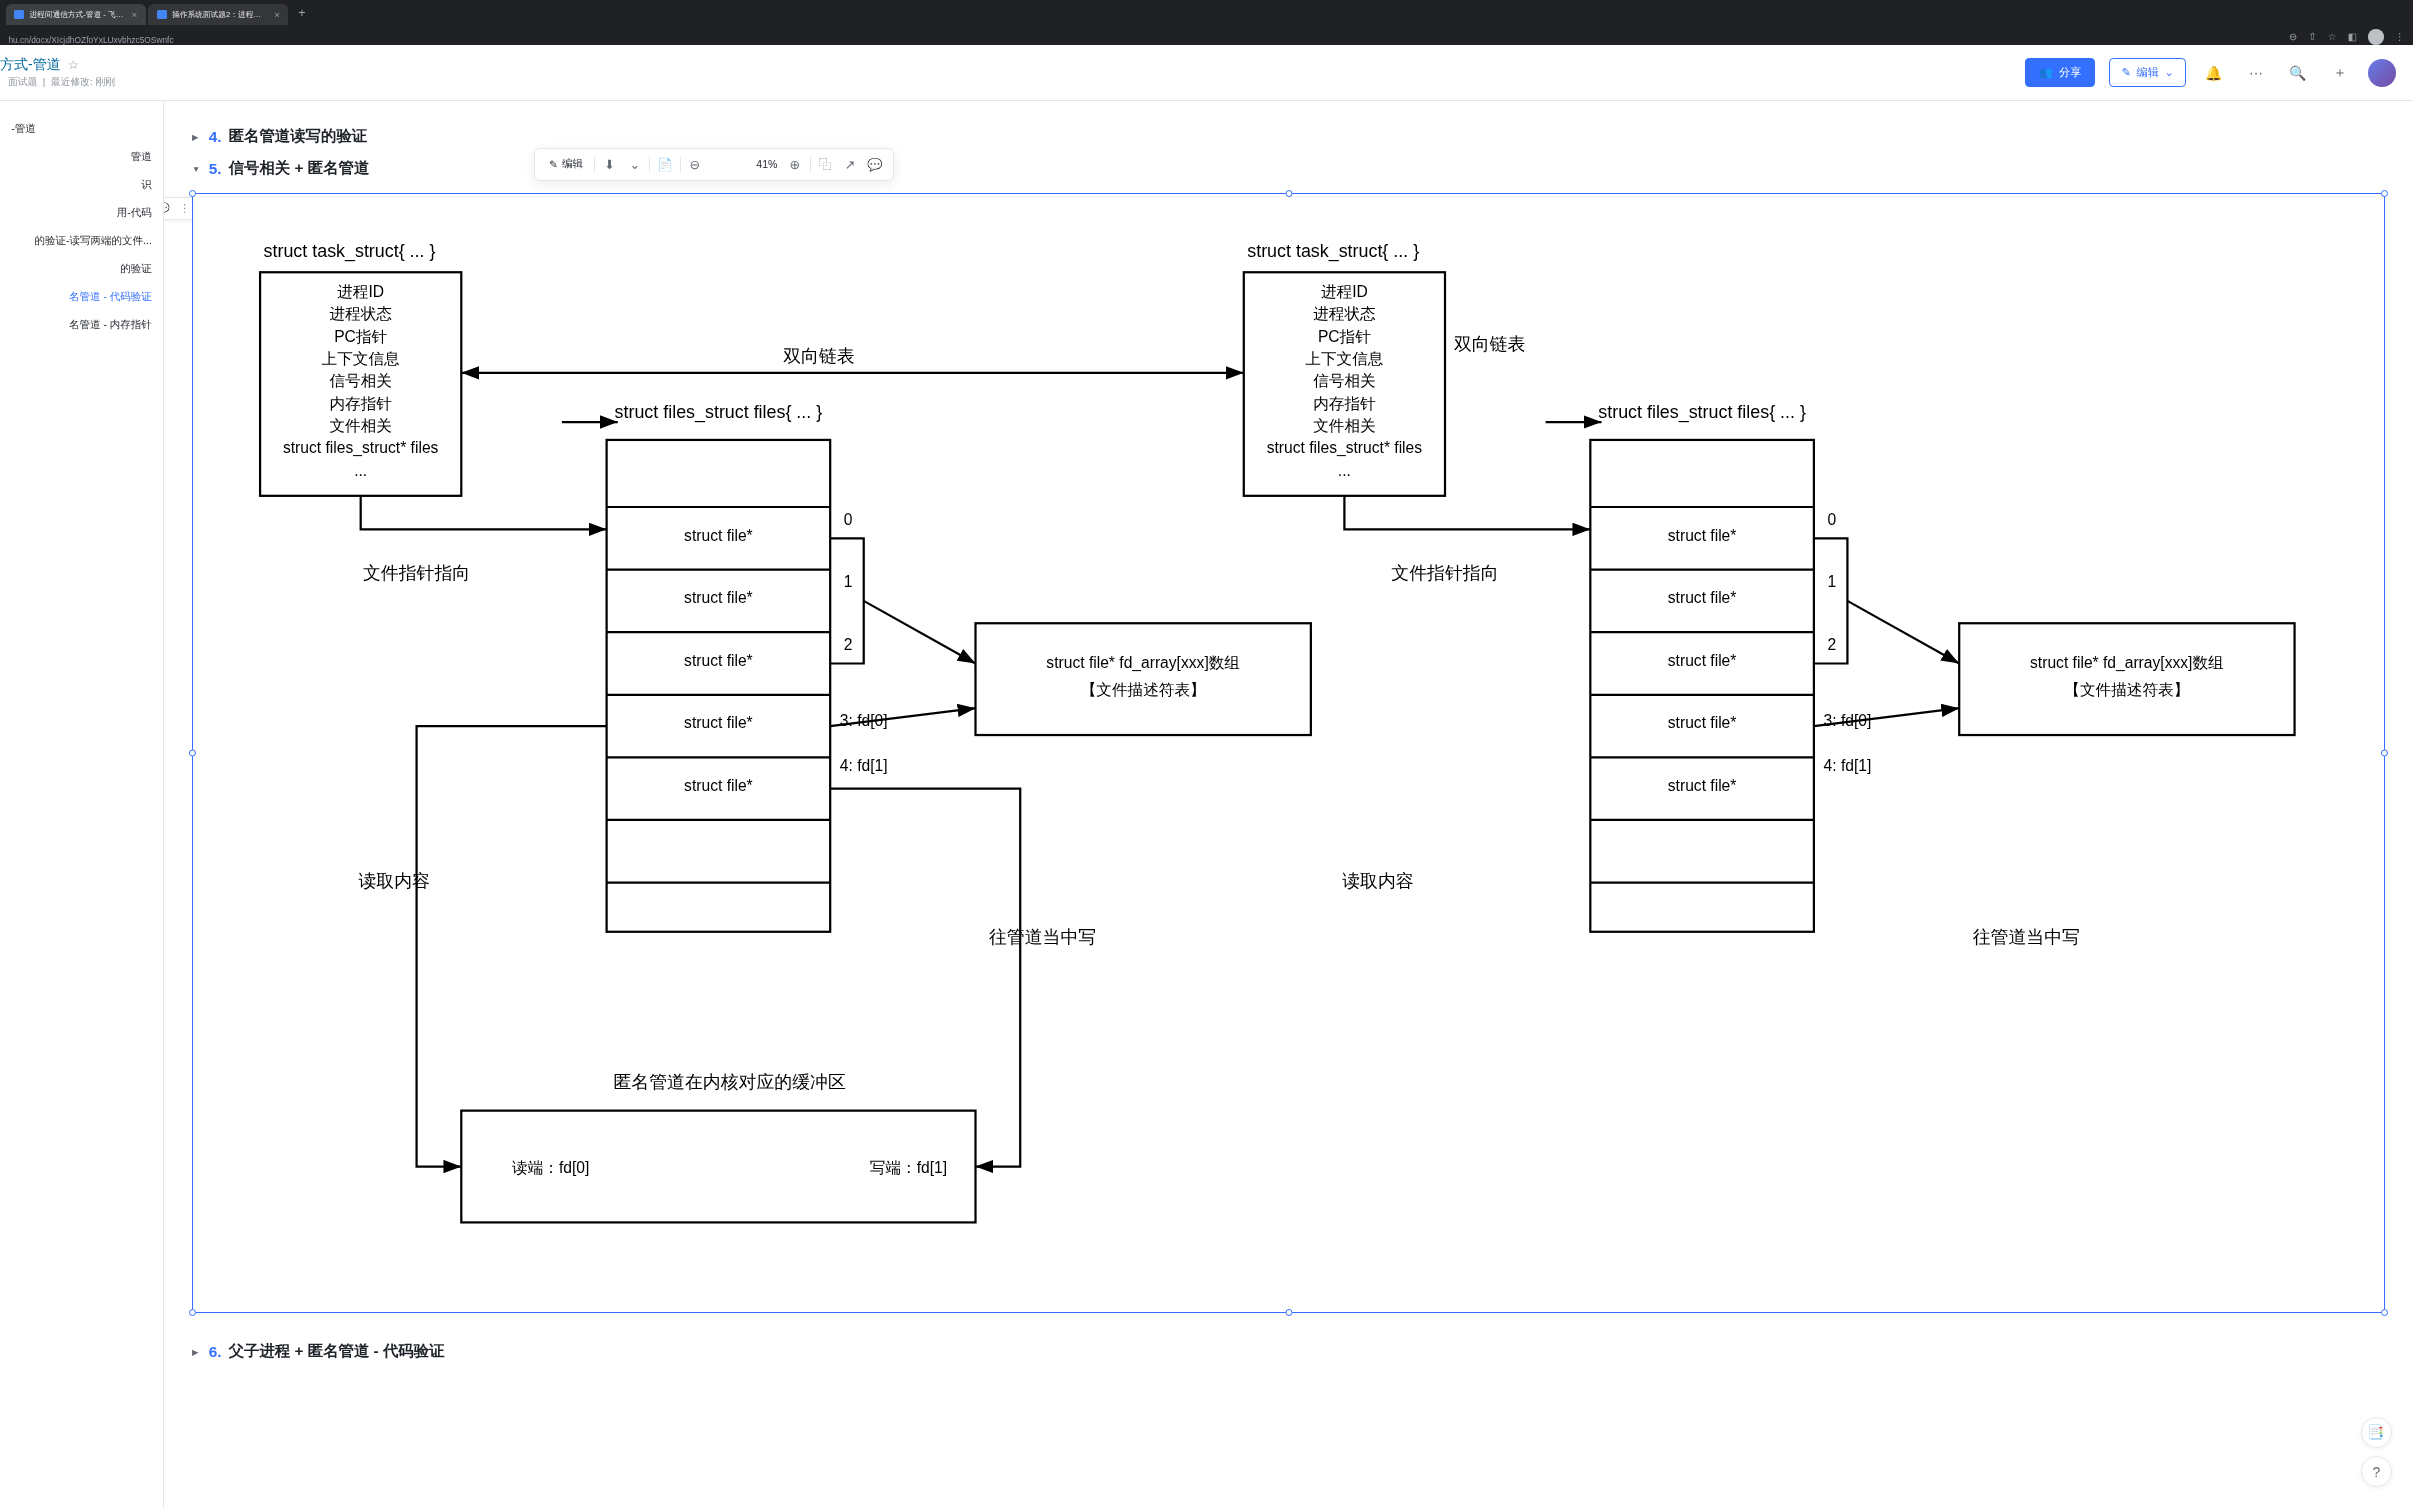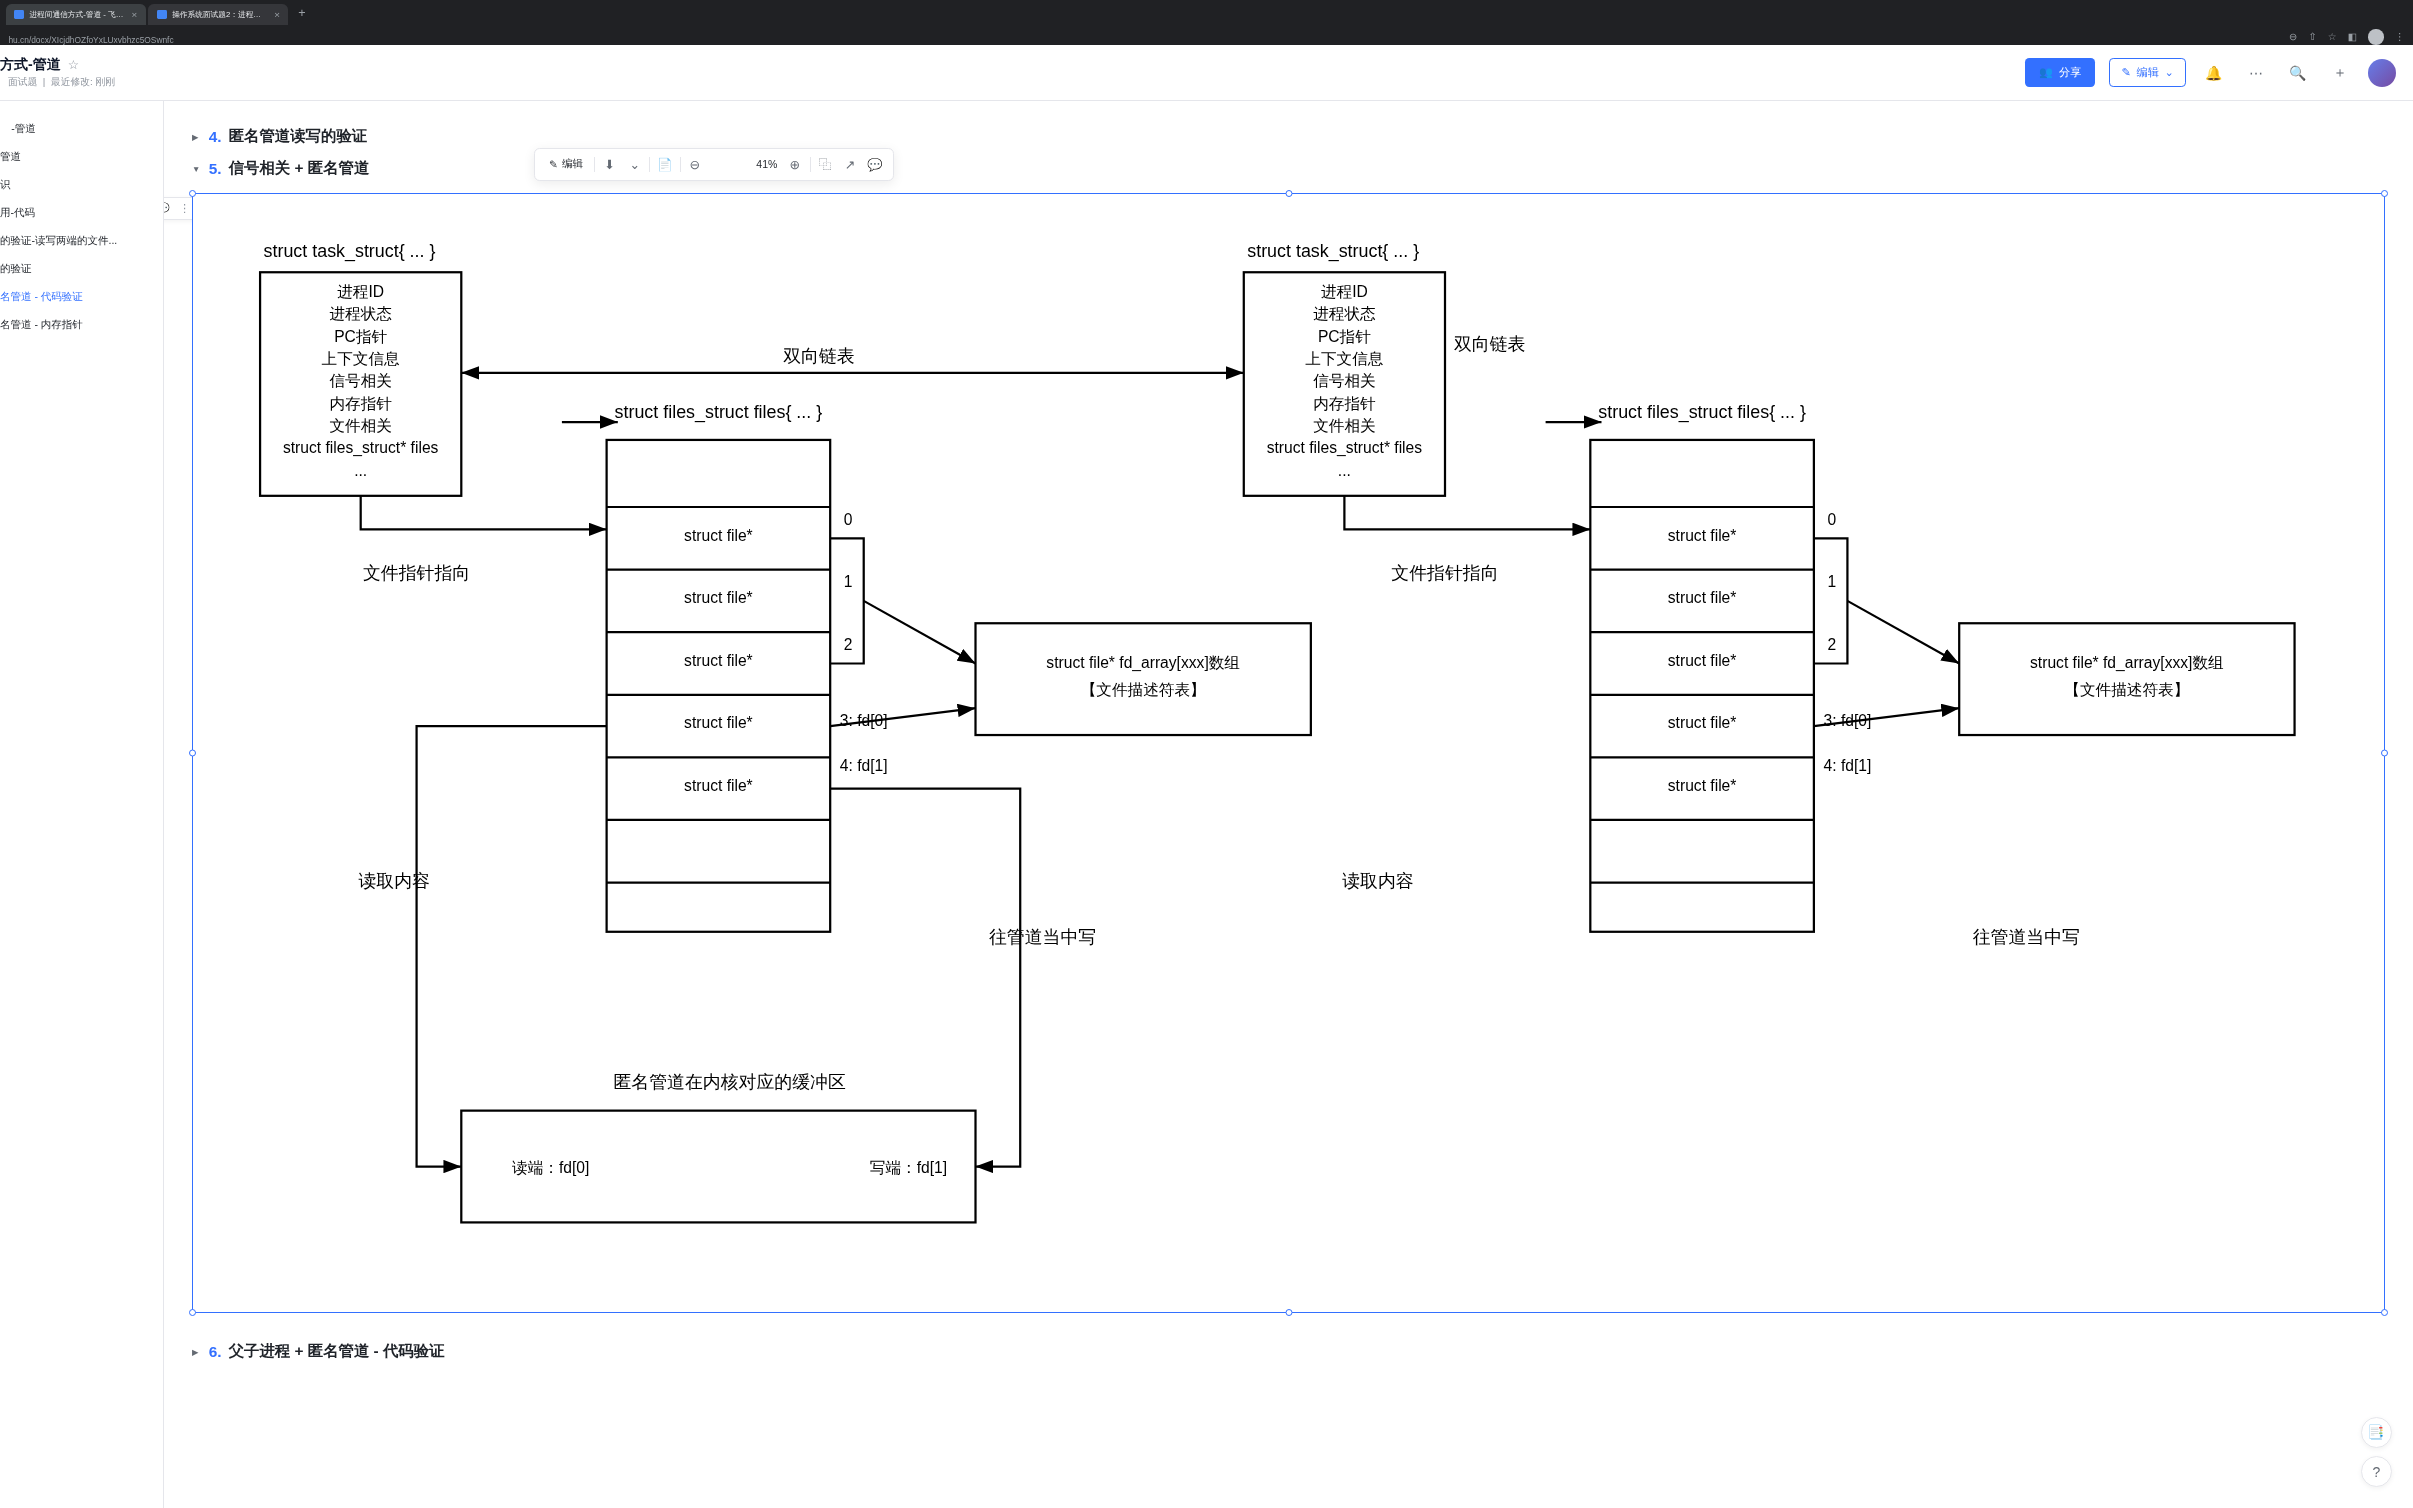--- a/index.html
+++ b/index.html
@@ -15,34 +15,34 @@
 .new-tab { color: #9aa0a6; font-size: 12.6px; padding: 0 7px; cursor: pointer; }
 .url-bar { display: flex; align-items: flex-end; height: 19.6px; padding: 0 8.4px; }
 .url-text { color: #9aa0a6; font-size: 8.4px; }
 .url-actions { margin-left: auto; display: flex; gap: 11.2px; align-items: center; color: #9aa0a6; }
 .url-actions span { font-size: 9.8px; cursor: pointer; }
 .avatar-small { width: 15.4px; height: 15.4px; border-radius: 50%; background: #bdc1c6; }
 
 .app-header { display: flex; align-items: center; height: 56px; padding: 0 17px 0 0; border-bottom: 0.7px solid #e5e6eb; }
 .doc-title-area { display: flex; flex-direction: column; gap: 2.8px; padding-left: 0; }
 .doc-title-row { display: flex; align-items: center; gap: 7px; }
-.doc-title { font-size: 14px; color: #0f172a; font-weight: 700; }
+.doc-title { font-size: 14px; color: #0369a1; font-weight: 400; }
 .star-icon { font-size: 12.6px; color: #8f959e; cursor: pointer; }
 .doc-meta { font-size: 9.8px; color: #8f959e; margin-left: 8px; }
 .header-actions { margin-left: auto; display: flex; align-items: center; gap: 14px; }
 .share-btn { background: #3370ff; color: #fff; border: none; border-radius: 4.2px; padding: 7px 14px; font-size: 11.2px; font-weight: 500; display: flex; align-items: center; gap: 5.6px; cursor: pointer; }
 .edit-btn { background: #fff; color: #3370ff; border: 0.7px solid #3370ff; border-radius: 4.2px; padding: 6.3px 11.2px; font-size: 11.2px; font-weight: 500; display: flex; align-items: center; gap: 5.6px; cursor: pointer; }
 .icon-btn { width: 28px; height: 28px; display: flex; align-items: center; justify-content: center; font-size: 14px; color: #646a73; cursor: pointer; border-radius: 4.2px; }
 .user-avatar { width: 28px; height: 28px; border-radius: 50%; background: linear-gradient(135deg, #667eea, #764ba2); }
 
 .content-area { display: flex; height: calc(100vh - 101px); }
 .sidebar { width: 164px; border-right: 0.7px solid #e5e6eb; padding: 14px 0; overflow-y: auto; }
 .toc-item { padding: 7px 11.2px; font-size: 10.5px; color: #1f2329; cursor: pointer; white-space: nowrap; overflow: hidden; text-overflow: ellipsis; }
 .toc-item.active { color: #3370ff; }
-.toc-item.sub { padding-left: 0; }
+.toc-item.sub { padding-left: 0; text-align: right; }
 
 .main-content { flex: 1; padding: 14px 28px; overflow-y: auto; position: relative; }
 .heading { display: flex; align-items: center; gap: 7px; margin: 11.2px 0; cursor: pointer; }
 .heading-arrow { font-size: 8.4px; color: #646a73; width: 9.8px; }
 .heading-num { color: #3370ff; font-size: 15.4px; font-weight: 600; }
 .heading-text { font-size: 15.4px; font-weight: 600; color: #1f2329; text-align: right; }
 
 .diagram-toolbar { position: absolute; left: 370px; top: 47px; background: #fff; border: 0.7px solid #e5e6eb; border-radius: 5.6px; box-shadow: 0 2.8px 11.2px rgba(0,0,0,0.08); display: flex; align-items: center; padding: 4.2px 7px; gap: 4.2px; z-index: 10; }
 .toolbar-btn { display: flex; align-items: center; gap: 4.2px; padding: 4.2px 7px; font-size: 10.5px; color: #1f2329; cursor: pointer; border-radius: 2.8px; }
 .toolbar-icon { width: 21px; height: 21px; display: flex; align-items: center; justify-content: center; font-size: 12.6px; color: #646a73; cursor: pointer; }

